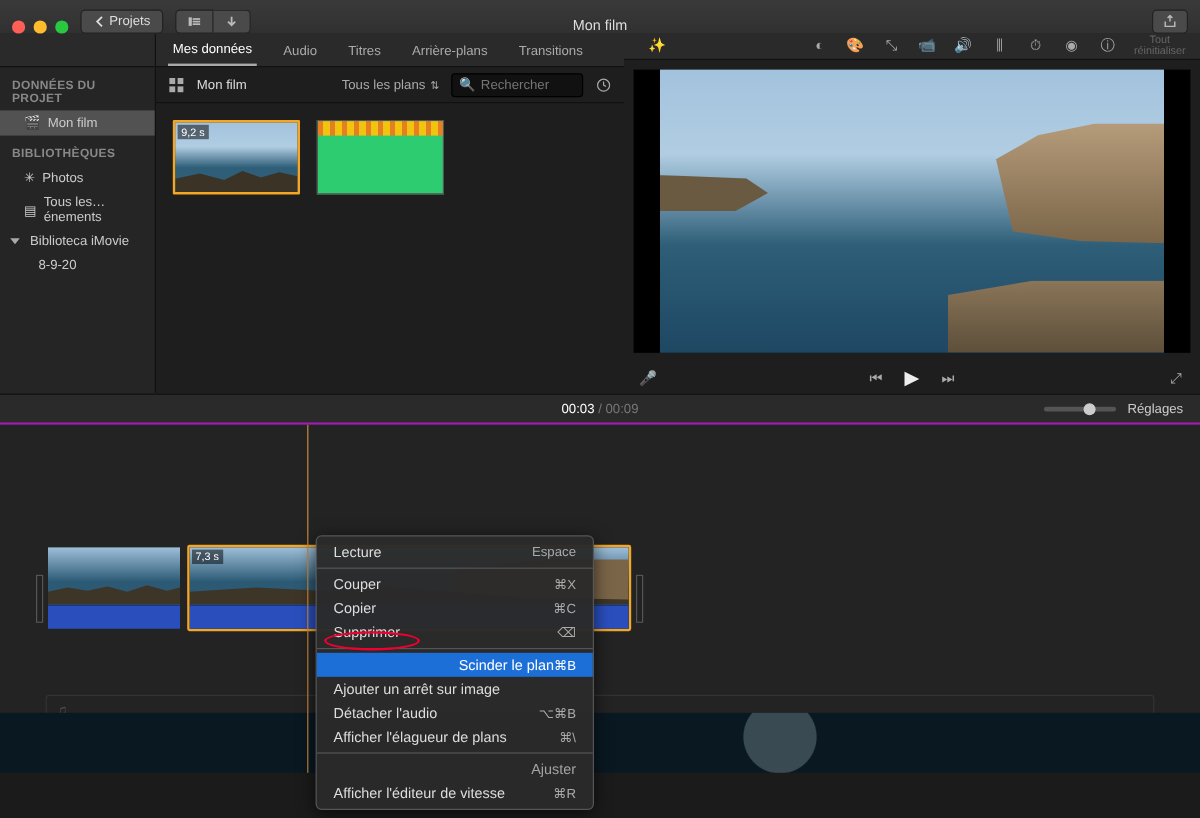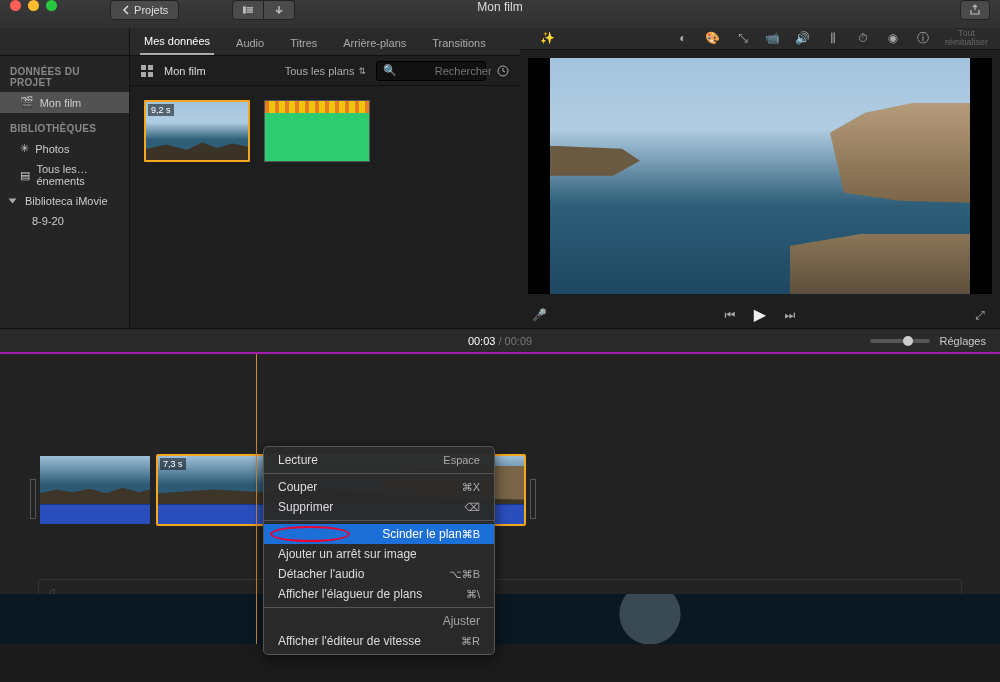--- a/index.html
+++ b/index.html
@@ -1,19 +1,19 @@
 <!DOCTYPE html>
 <html><head>
 <meta charset="utf-8">
 <style>
   * { margin: 0; padding: 0; box-sizing: border-box; font-family: -apple-system, "Helvetica Neue", Arial, sans-serif; }
   body { background: #1b1b1b; color: #ccc; width: 1000px; height: 682px; overflow: hidden; font-size: 12px; }
   
   
-  .titlebar { height: 28px; background: linear-gradient(#3a3a3a,#303030); display: flex; align-items: flex-start; padding: 0 10px; position: relative; gap: 43px; }
+  .titlebar { height: 28px; background: linear-gradient(#3a3a3a,#303030); display: flex; align-items: flex-end; padding: 0 10px; position: relative; }
   .traffic { display: flex; gap: 7px; align-items: center; }
   .tl { width: 11px; height: 11px; border-radius: 50%; }
   .tl.r { background: #ff5f57; } .tl.y { background: #ffbd2e; } .tl.g { background: #28c940; }
   .seg-btn { background: #4a4a4a; border: 1px solid #222; height: 20px; display: flex; align-items: center; padding: 0 10px; border-radius: 4px; margin-left: 10px; font-size: 11px; color: #ddd; }
   .seg-btn svg { width: 10px; height: 10px; }
   .seggrp { display: flex; margin-left: 10px; }
   .seggrp .seg-btn { margin-left: 0; border-radius: 0; }
   .seggrp .seg-btn:first-child { border-radius: 4px 0 0 4px; }
   .seggrp .seg-btn:last-child { border-radius: 0 4px 4px 0; border-left: none; }
   .title-center { position: absolute; left: 50%; transform: translateX(-50%); font-size: 12px; color: #ddd; }
@@ -31,21 +31,21 @@
   
   .media { flex: 1 1 390px; max-width: 390px; background: #1e1e1e; display: flex; flex-direction: column; }
   .media-tabs { height: 28px; display: flex; align-items: flex-end; padding: 0 10px; gap: 18px; border-bottom: 1px solid #111; background:#2a2a2a; }
   .media-tab { font-size: 11px; color: #aaa; padding: 6px 4px; cursor: pointer; }
   .media-tab.active { color: #fff; border-bottom: 2px solid #aaa; }
   .media-toolbar { height: 30px; display:flex; align-items:center; gap:10px; padding: 0 10px; border-bottom:1px solid #111; }
   .media-toolbar .fname { font-size: 11px; color:#ddd; }
   .filter { margin-left:auto; font-size:11px; color:#aaa; display:flex; align-items:center; gap:4px; }
   .sort-icon { width:14px;height:14px;display:flex;align-items:center;justify-content:center;}
   .search { display:flex; align-items:center; background:#111; border:1px solid #000; border-radius:3px; height:20px; padding:0 6px; width:110px; gap:4px; }
-  .search input { background:transparent; border:none; outline:none; color:#ccc; font-size:11px; width:80px;margin-left:34px; }
+  .search input { background:transparent; border:none; outline:none; color:#ccc; font-size:11px; width:80px; }
   .media-body { padding: 14px; display:flex; gap:14px;text-align:center; }
   .clip-thumb { width:106px; height:62px; border:1px solid #555; position:relative; border-radius:1px; }
   .clip-thumb.sel { border:2px solid #f5a623; }
   .clip-thumb .dur { position:absolute; top:2px; left:2px; background:rgba(0,0,0,.5); color:#fff; font-size:9px; padding:1px 3px; }
   .audio-thumb { width:106px; height:62px; background:#2ecc71; border:1px solid #555; position:relative; }
   .audio-thumb .bar { position:absolute; top:0; left:0; right:0; height:12px; background: repeating-linear-gradient(90deg,#e67e22 0 4px,#f1c40f 4px 10px); }
   
   .viewer { flex: 1; background: #1e1e1e; display:flex; flex-direction:column; }
   .viewer-tools { height: 28px; display:flex; align-items:center; justify-content:flex-end; gap:14px; padding:0 12px; background:#2a2a2a; border-bottom:1px solid #111;}
   .viewer-tools .wand { margin-right:auto; margin-left:8px;}
@@ -314,20 +314,24 @@
     <div class="ctx-item">
       <span>Lecture</span>
       <span class="ctx-sc">Espace</span>
     </div>
     <div class="ctx-sep"></div>
     <div class="ctx-item">
       <span>Couper</span>
       <span class="ctx-sc">⌘X</span>
     </div>
     <div class="ctx-item">
+      <span>Copier</span>
+      <span class="ctx-sc">⌘C</span>
+    </div>
+    <div class="ctx-item">
       <span>Supprimer</span>
       <span class="ctx-sc">⌫</span>
     </div>
     <div class="ctx-sep"></div>
     <div class="ctx-item hl">
       <span>Scinder le plan</span>
       <span class="ctx-sc">⌘B</span>
     </div>
     <div class="ctx-item">
       <span>Ajouter un arrêt sur image</span>

